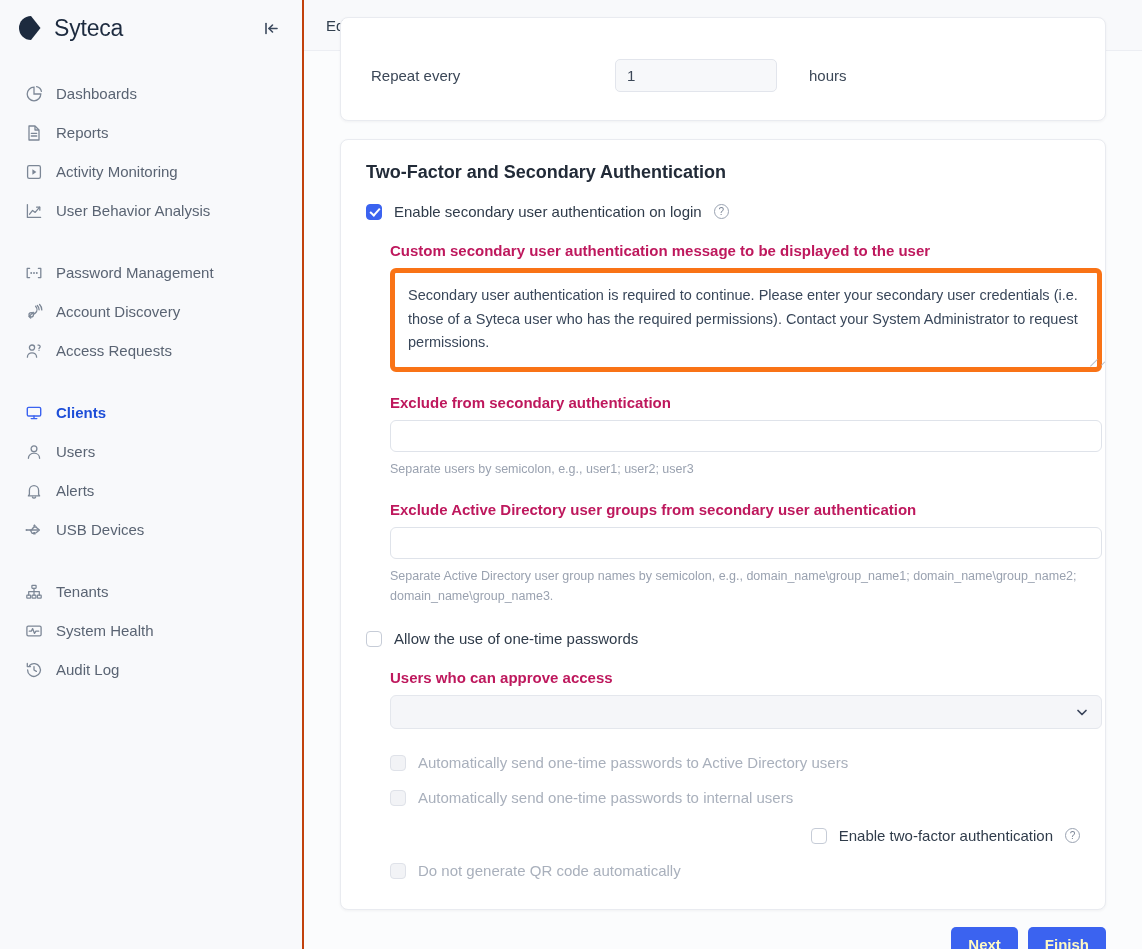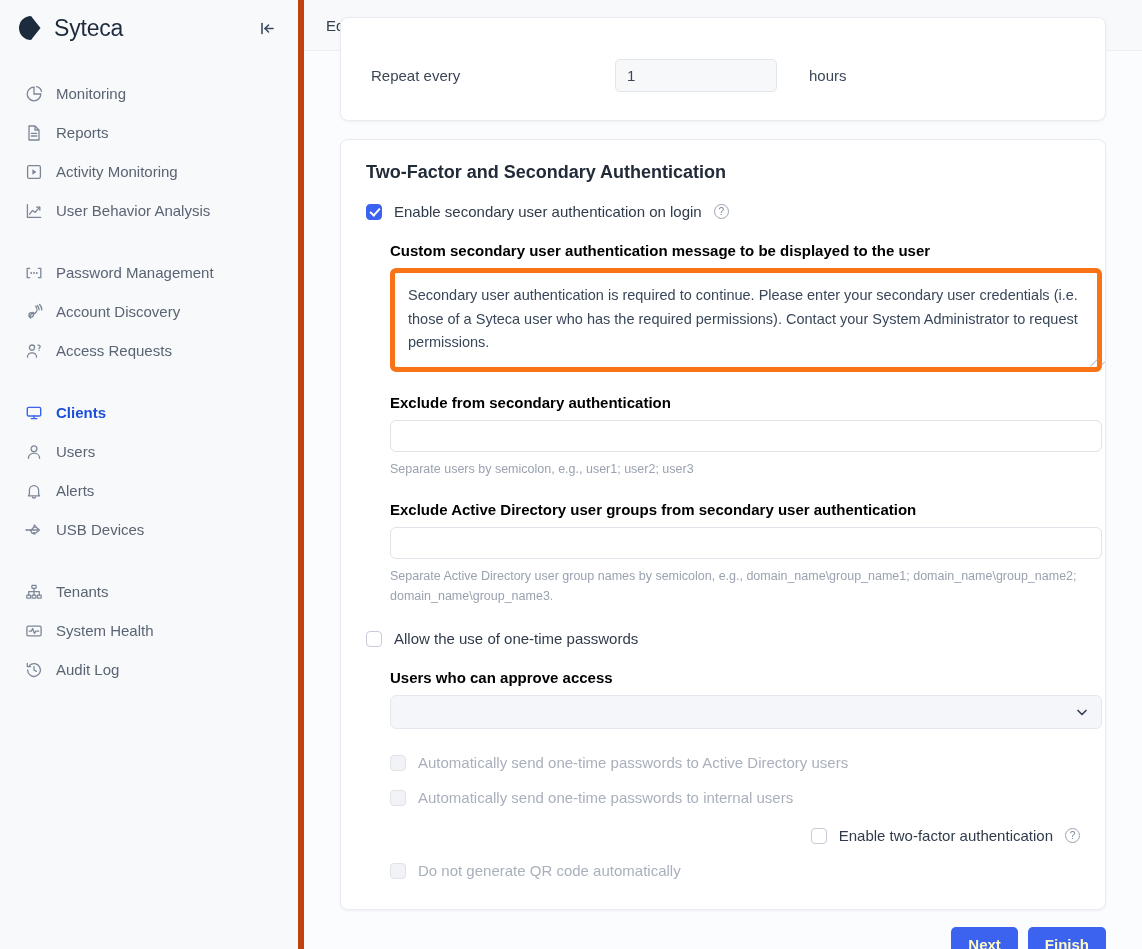--- a/index.html
+++ b/index.html
@@ -12,21 +12,21 @@
     -webkit-font-smoothing: antialiased;
   }
 
   #app { display: flex; width: 1142px; height: 949px; }
 
   
   #sidebar {
     width: 304px;
     height: 949px;
     background: #f8f9fb;
-    border-right: 6px solid #c2410c;
+    border-right: 2px solid #c2410c;
     flex: 0 0 304px;
     position: relative;
   }
   .logo-row {
     height: 56px;
     display: flex;
     align-items: center;
     padding: 0 18px 0 16px;
   }
   .logo-mark { width: 30px; height: 30px; flex: 0 0 30px; position: relative; margin-right: 8px; }
@@ -172,21 +172,21 @@
     font-size: 10px;
     line-height: 13px;
     text-align: center;
     cursor: pointer;
     flex: 0 0 15px;
   }
 
   .field-block { margin-left: 24px; }
   .field-label {
     font-size: 15px;
-    color: #000000;
+    color: #be185d;
     font-weight: 700;
     margin-top: 22px;
     margin-bottom: 9px;
   }
 
   .textarea-box {
     width: 712px;
     height: 104px;
     border: 5px solid #f97316;
     border-radius: 6px;
@@ -288,21 +288,21 @@
     </div>
 
     <div class="nav" id="nav-container">
         <div class="nav-item">
           <span class="ico">
             <svg width="18" height="18" viewBox="0 0 18 18" fill="none" stroke="currentColor" stroke-width="1.3">
               <path d="M9 2.2A6.8 6.8 0 1 0 15.8 9H9z"></path>
               <path d="M11.6 1.6A6 6 0 0 1 16.4 6.4" stroke-linecap="round"></path>
             </svg>
           </span>
-          <span>Monitoring</span>
+          <span>Dashboards</span>
         </div>
         <div class="nav-item">
           <span class="ico">
             <svg width="18" height="18" viewBox="0 0 18 18" fill="none" stroke="currentColor" stroke-width="1.3" stroke-linejoin="round">
               <path d="M4 2h6l4 4v10H4z"></path>
               <polyline points="10,2 10,6 14,6"></polyline>
               <line x1="6.3" y1="9.3" x2="11.7" y2="9.3" stroke-linecap="round"></line>
               <line x1="6.3" y1="12" x2="11.7" y2="12" stroke-linecap="round"></line>
             </svg>
           </span>

